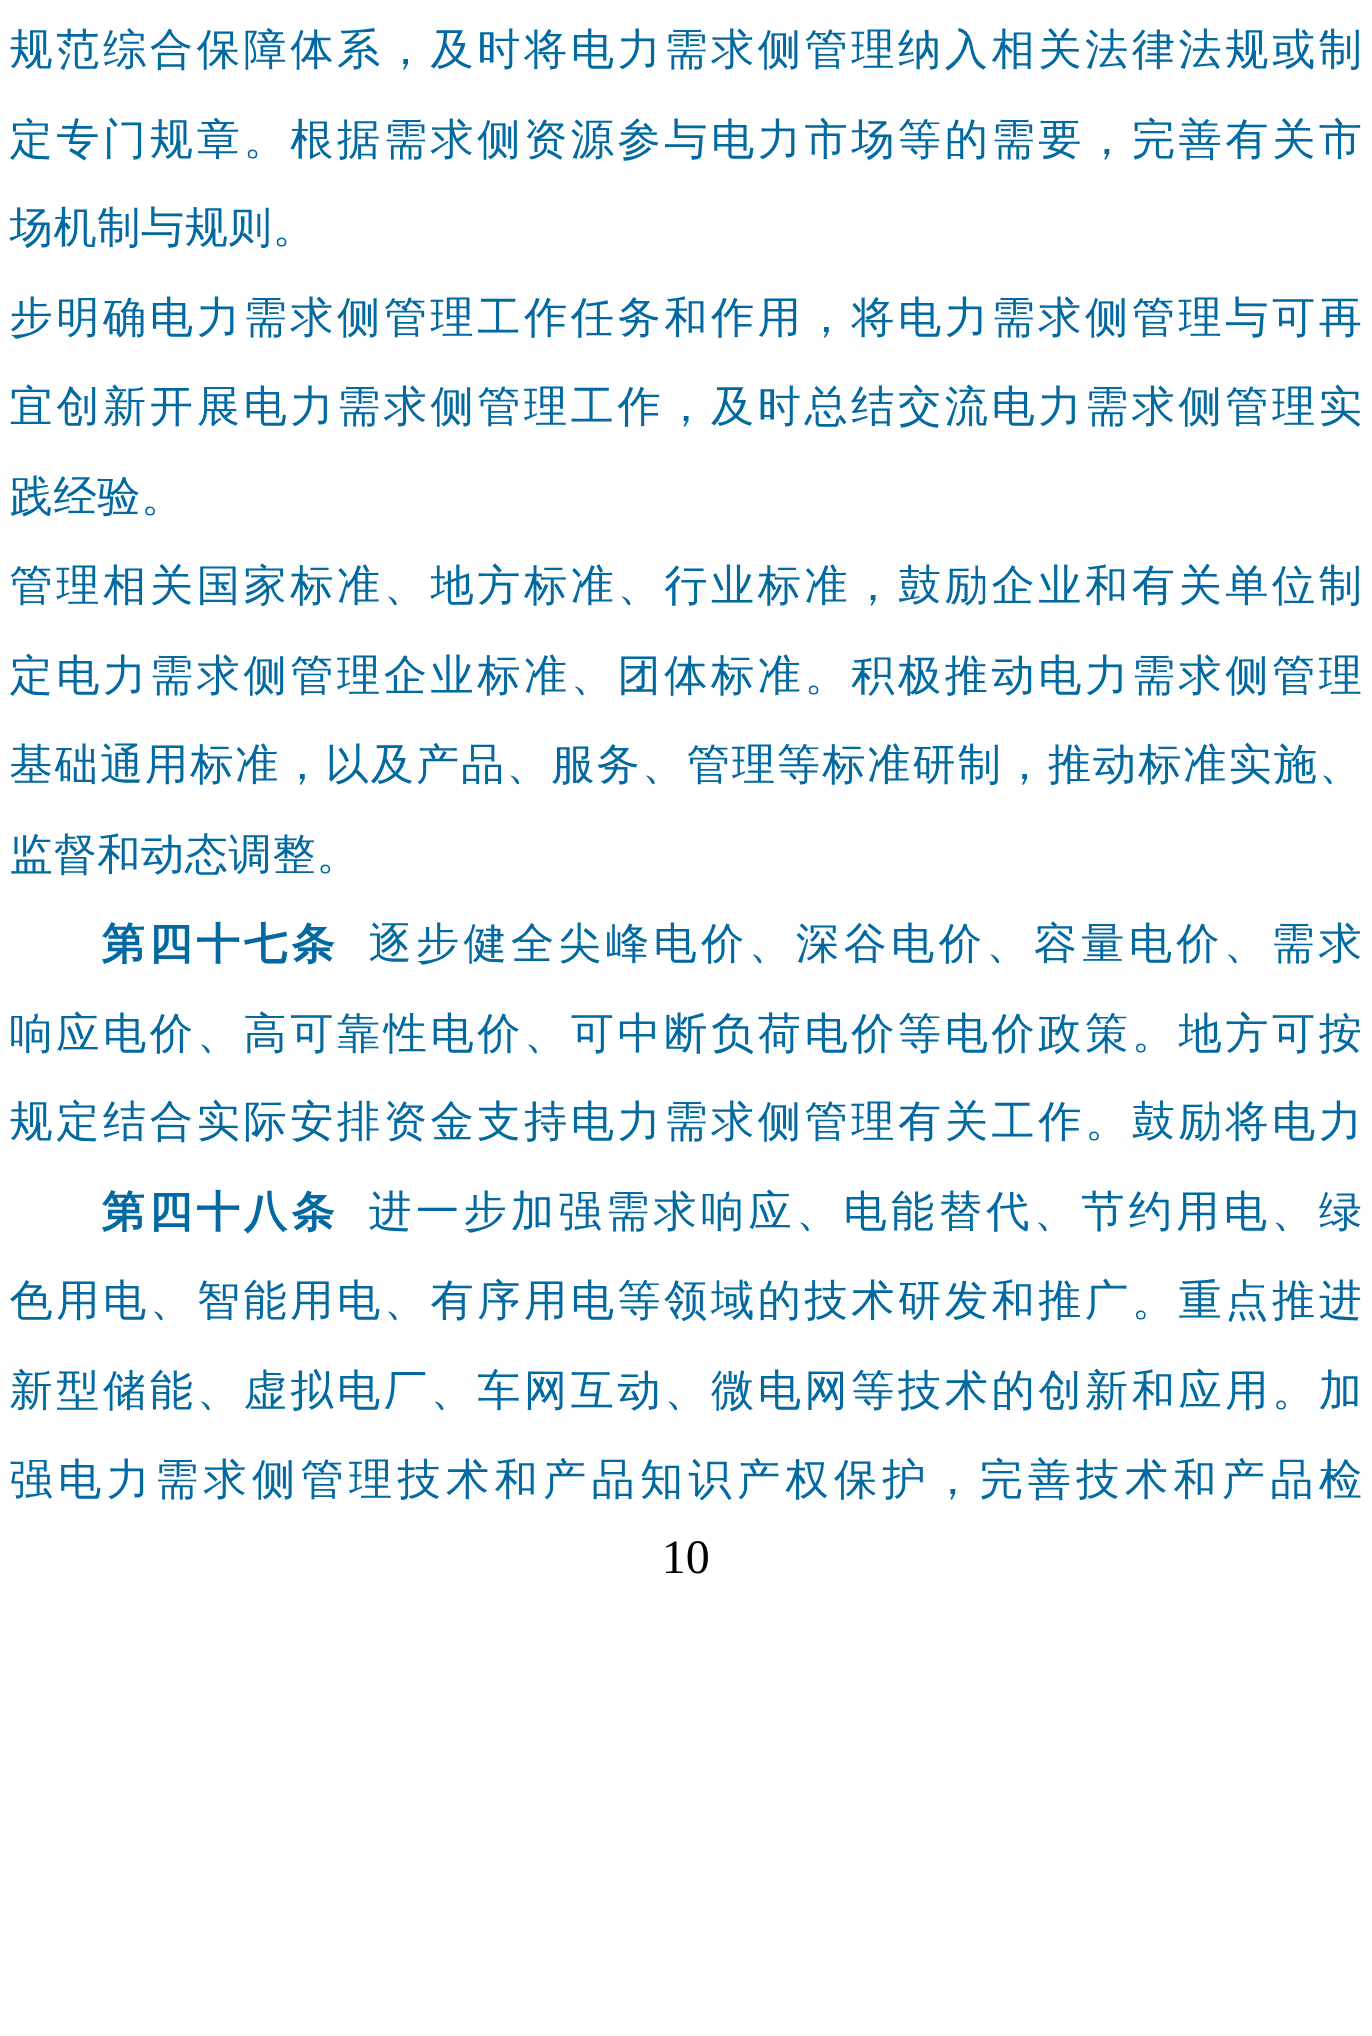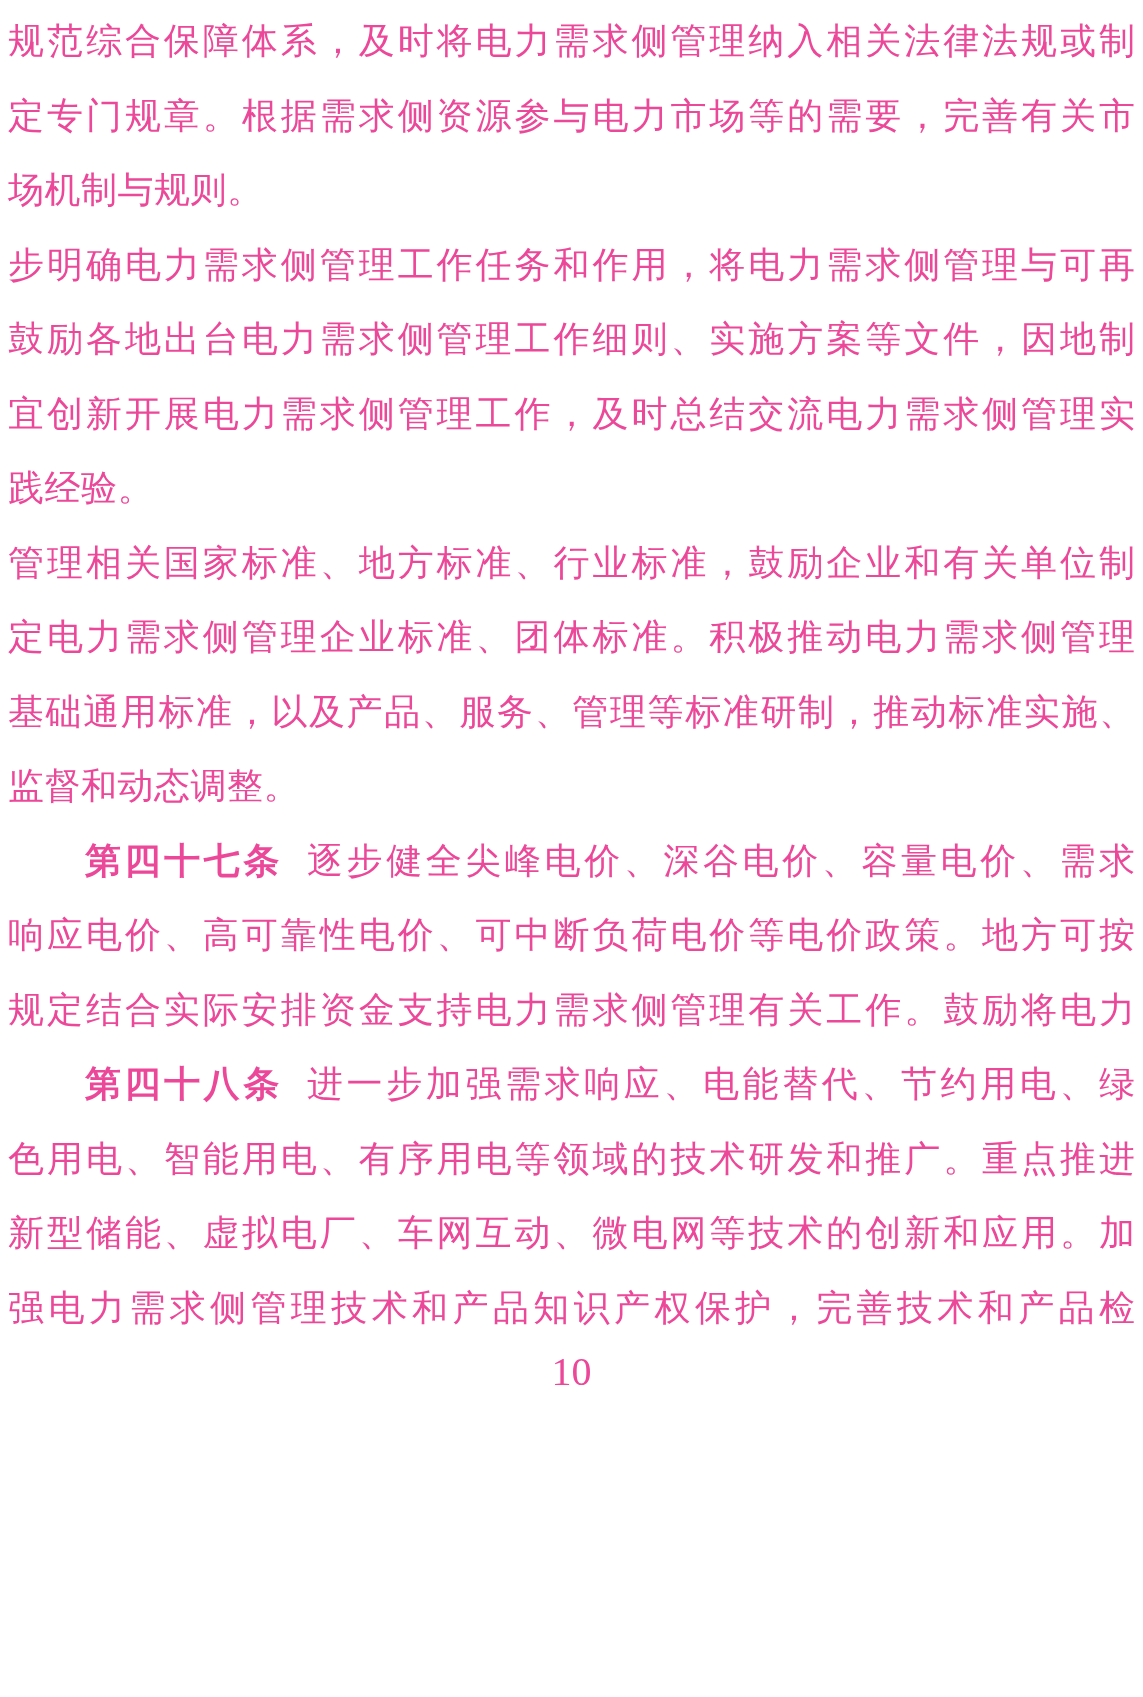--- a/index.html
+++ b/index.html
@@ -12,21 +12,21 @@
     width: 1143px;
     height: 1697px;
     background: #ffffff;
     box-sizing: border-box;
     padding: 4px 8px 0 8px;
     overflow: hidden;
   }
   .ln {
     font-family: "Liberation Serif", "DejaVu Serif", serif;
     font-size: 36px;
-    color: #ec4899;
+    color: #0369a1;
     line-height: 74.5px;
     height: 74.5px;
     white-space: normal;
   }
   
   .j {
     text-align: justify;
     text-align-last: justify;
   }
   
@@ -39,37 +39,36 @@
     text-indent: 77px;
   }
   .artnum {
     font-weight: bold;
     margin-right: 24px;
   }
   .pageno {
     font-family: "Liberation Serif", "DejaVu Serif", serif;
     font-size: 40px;
     line-height: 46px;
-    color: #ec4899;
+    color: #000000;
     text-align: center;
     margin-top: 4px;
   }
 </style>
 </head>
 <body>
 
 <div class="page">
   <main>
 
     <div class="ln j">规范综合保障体系，及时将电力需求侧管理纳入相关法律法规或制</div>
     <div class="ln j">定专门规章。根据需求侧资源参与电力市场等的需要，完善有关市</div>
     <div class="ln last">场机制与规则。</div>
 
     <div class="ln j">步明确电力需求侧管理工作任务和作用，将电力需求侧管理与可再</div>
-    <div class="ln j">鼓励各地出台电力需求侧管理工作细则、实施方案等文件，因地制</div>
     <div class="ln j">宜创新开展电力需求侧管理工作，及时总结交流电力需求侧管理实</div>
     <div class="ln last">践经验。</div>
 
     <div class="ln j">管理相关国家标准、地方标准、行业标准，鼓励企业和有关单位制</div>
     <div class="ln j">定电力需求侧管理企业标准、团体标准。积极推动电力需求侧管理</div>
     <div class="ln j">基础通用标准，以及产品、服务、管理等标准研制，推动标准实施、</div>
     <div class="ln last">监督和动态调整。</div>
 
     <div class="ln j ind"><span class="artnum">第四十七条</span><span>逐步健全尖峰电价、深谷电价、容量电价、需求</span></div>
     <div class="ln j">响应电价、高可靠性电价、可中断负荷电价等电价政策。地方可按</div>

